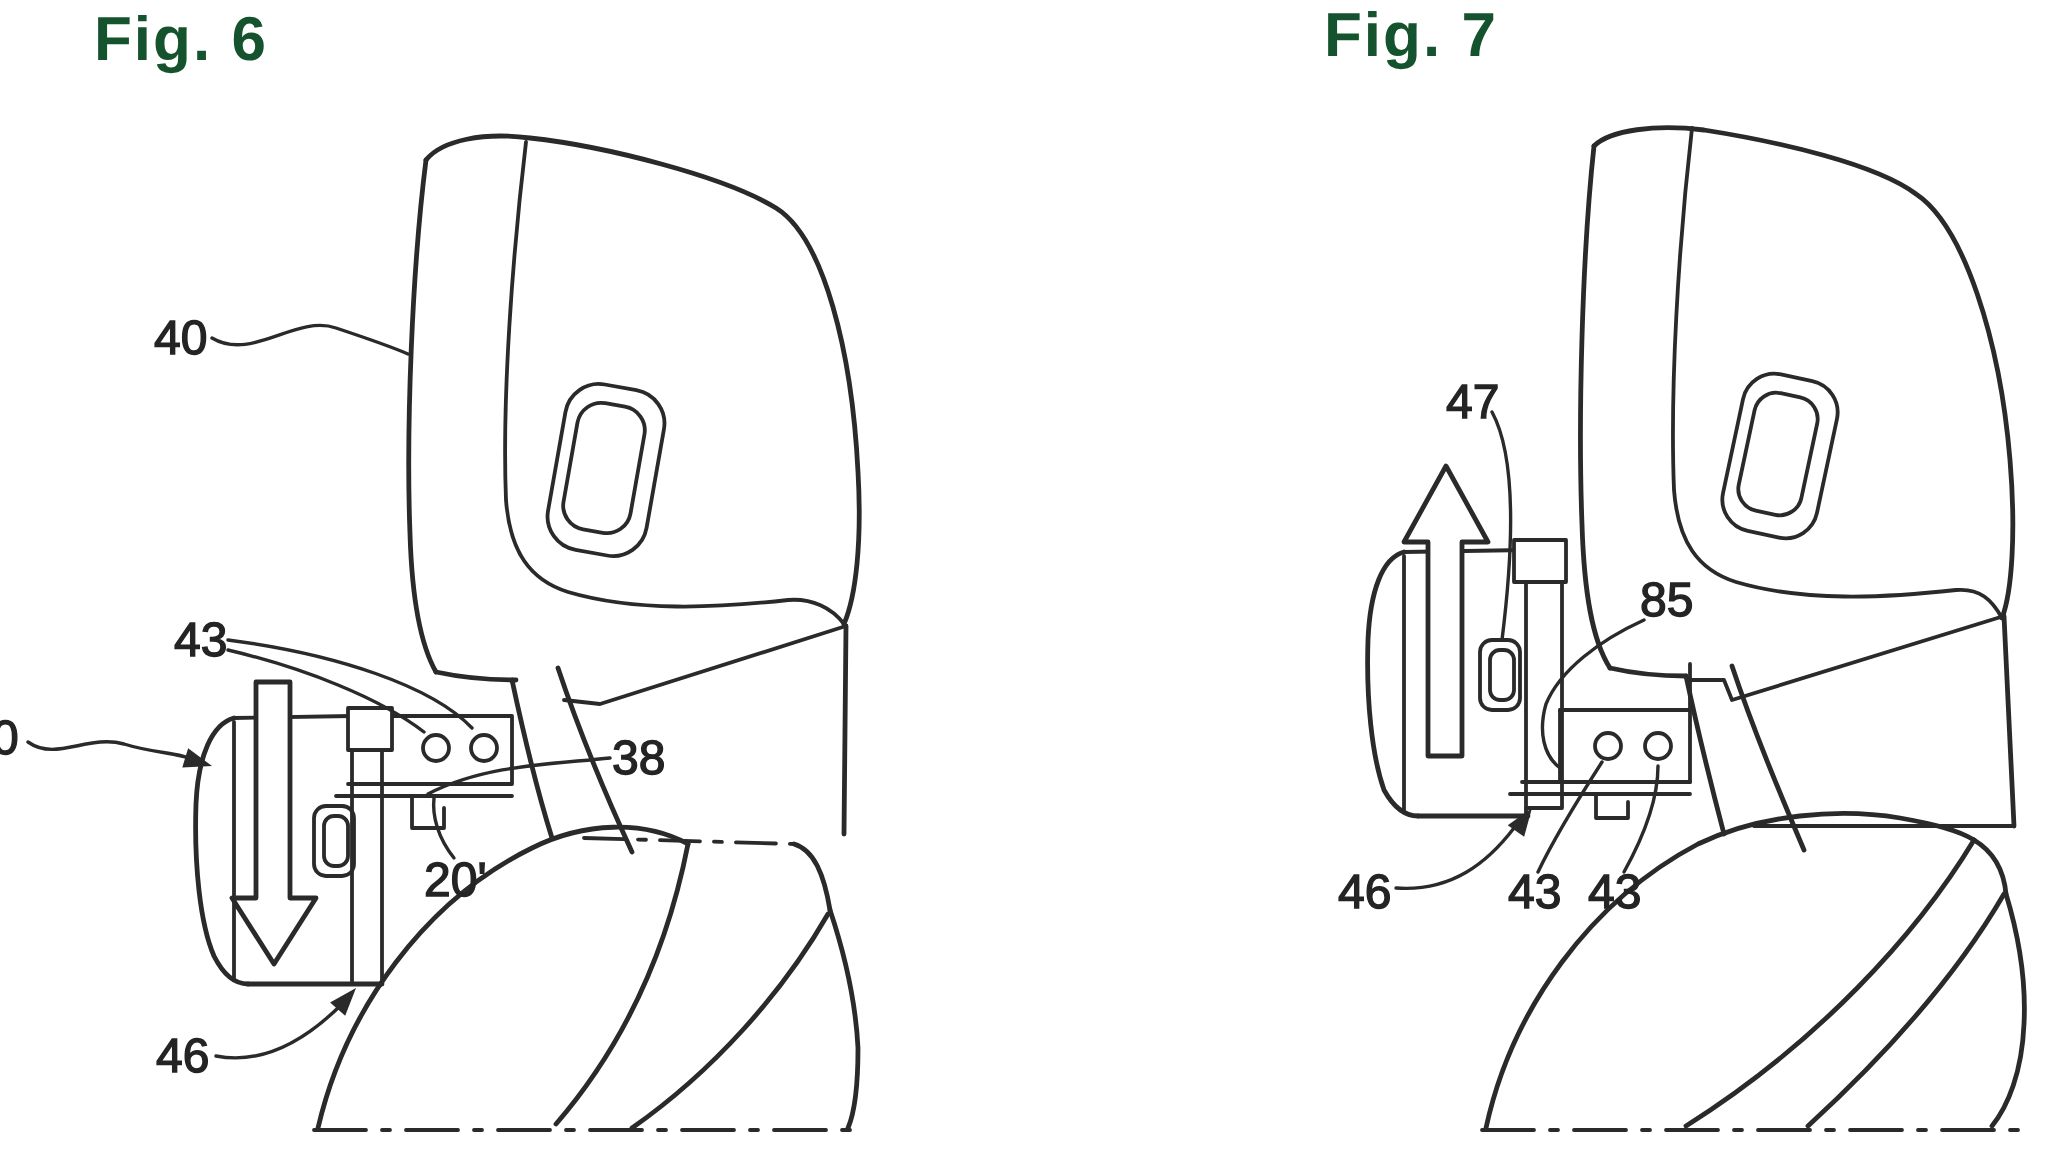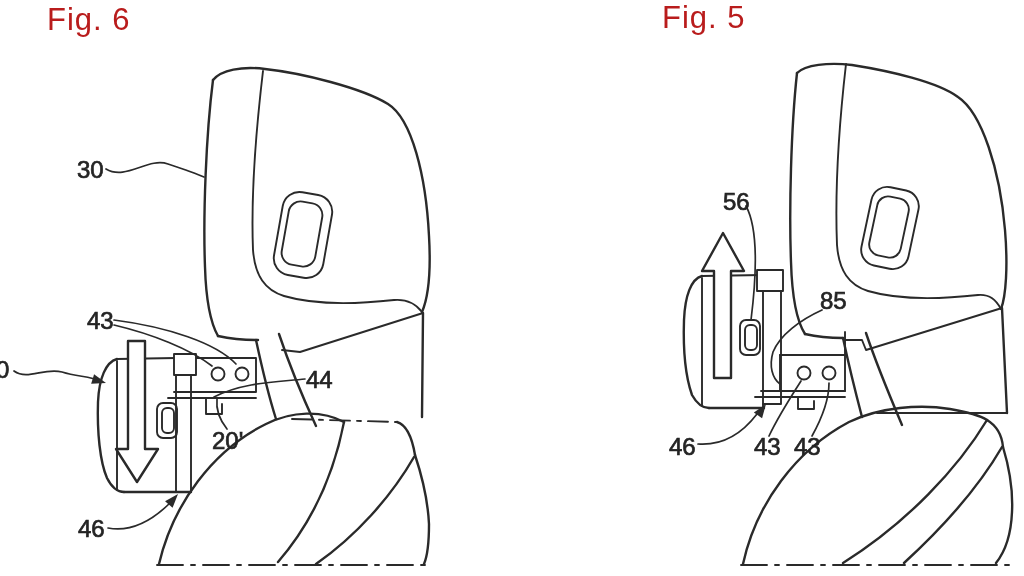--- a/index.html
+++ b/index.html
@@ -8,21 +8,21 @@
   .sheet{position:absolute;inset:0;background:#ffffff;}
   svg.art{position:absolute;left:0;top:0;}
   .ln{fill:none;stroke:#2a2a2a;stroke-linecap:round;stroke-linejoin:round;}
   .s2{stroke-width:2.4;}
   .s1{stroke-width:1.9;}
   .sl{stroke-width:1.7;}
   .whitefill{fill:#ffffff;}
   .ah{fill:#2a2a2a;stroke:none;}
   .dashpanel{stroke-dasharray:20 7 4 7;}
   .dashbase{stroke-dasharray:26 8 4 8;}
-  .fig-title{position:absolute;font-size:31px;font-weight:400;color:#b91c1c;
+  .fig-title{position:absolute;font-size:31px;font-weight:700;color:#14532d;
              letter-spacing:1px;white-space:nowrap;line-height:1;}
   .ref{position:absolute;font-size:24px;font-weight:400;color:#242424;
        -webkit-text-stroke:0.7px #242424;white-space:nowrap;line-height:1;}
 </style>
 </head>
 <body>
 
 <div class="sheet">
 
   <svg class="art" width="1024" height="576" viewBox="0 0 1024 576">
@@ -154,27 +154,27 @@
         <path class="ln sl" d="M 822,310 C 800,320 780,335 773,352 C 769,366 772,378 780,384"></path>
         <path class="ln sl" d="M 698,444 C 726,446 744,431 757,414"></path>
         <path class="ah" d="M 0,0 L -14,-5 L -14,5 Z" transform="translate(766 404) rotate(-55)"></path>
         <path class="ln sl" d="M 769,436 C 778,417 792,395 801,381"></path>
         <path class="ln sl" d="M 812,436 C 822,418 829,400 829,383"></path>
       </g>
     </g>
   </svg>
 
   <div class="fig-title" style="left:47px;top:4px">Fig. 6</div>
-  <div class="ref" style="left:77px;top:158px">30</div>
+  <div class="ref" style="left:77px;top:158px">40</div>
   <div class="ref" style="left:87px;top:309px">43</div>
   <div class="ref" style="left:-4px;top:358px">0</div>
-  <div class="ref" style="left:306px;top:368px">44</div>
+  <div class="ref" style="left:306px;top:368px">38</div>
   <div class="ref" style="left:212px;top:429px">20'</div>
   <div class="ref" style="left:78px;top:517px">46</div>
 
-  <div class="fig-title" style="left:662px;top:2px">Fig. 5</div>
-  <div class="ref" style="left:723px;top:190px">56</div>
+  <div class="fig-title" style="left:662px;top:2px">Fig. 7</div>
+  <div class="ref" style="left:723px;top:190px">47</div>
   <div class="ref" style="left:820px;top:289px">85</div>
   <div class="ref" style="left:669px;top:435px">46</div>
   <div class="ref" style="left:754px;top:435px">43</div>
   <div class="ref" style="left:794px;top:435px">43</div>
 
 </div>
 
 </body></html>

